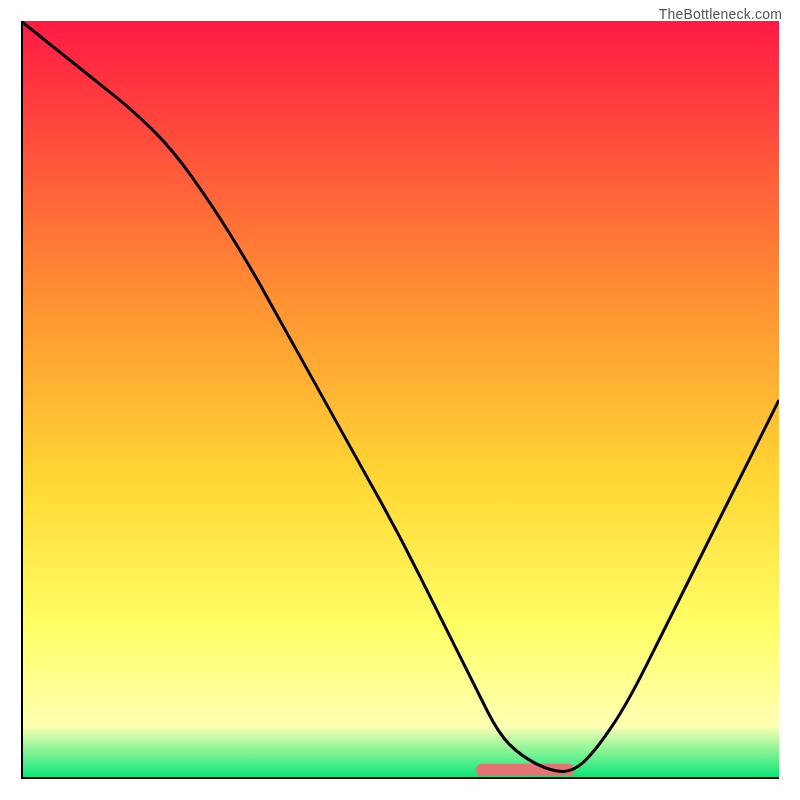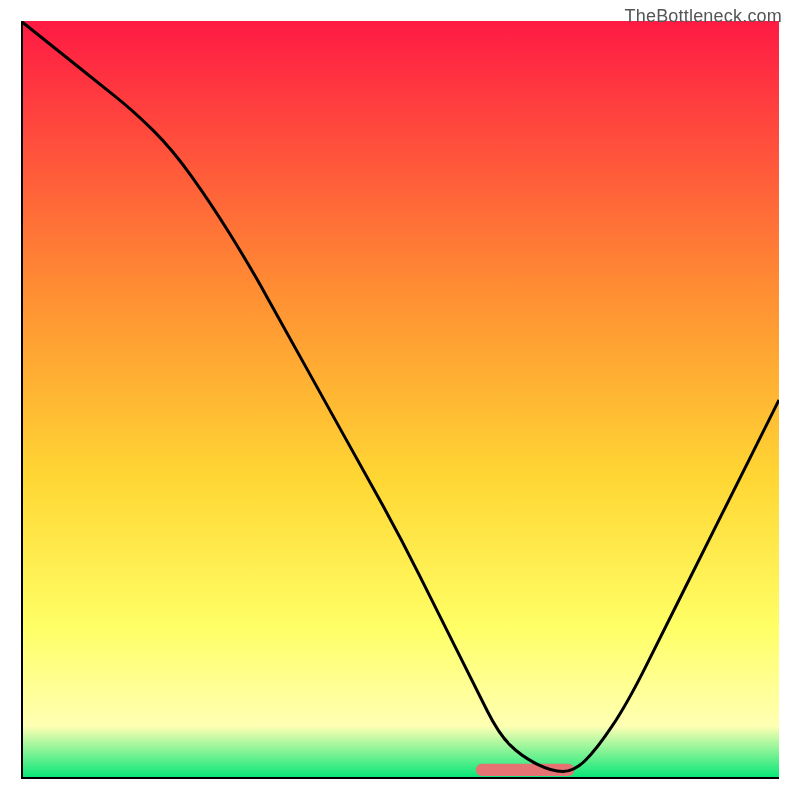--- a/index.html
+++ b/index.html
@@ -9,21 +9,21 @@
     height: 800px;
     background: #ffffff;
     font-family: Arial, Helvetica, sans-serif;
     position: relative;
   }
   .watermark {
     position: absolute;
     top: 6px;
     right: 18px;
     color: #555;
-    font-size: 18px;
+    font-size: 14px;
     font-weight: 500;
     letter-spacing: 0.2px;
     z-index: 5;
   }
   .plot-area {
     position: absolute;
     left: 21px;
     top: 21px;
     width: 758px;
     height: 758px;

